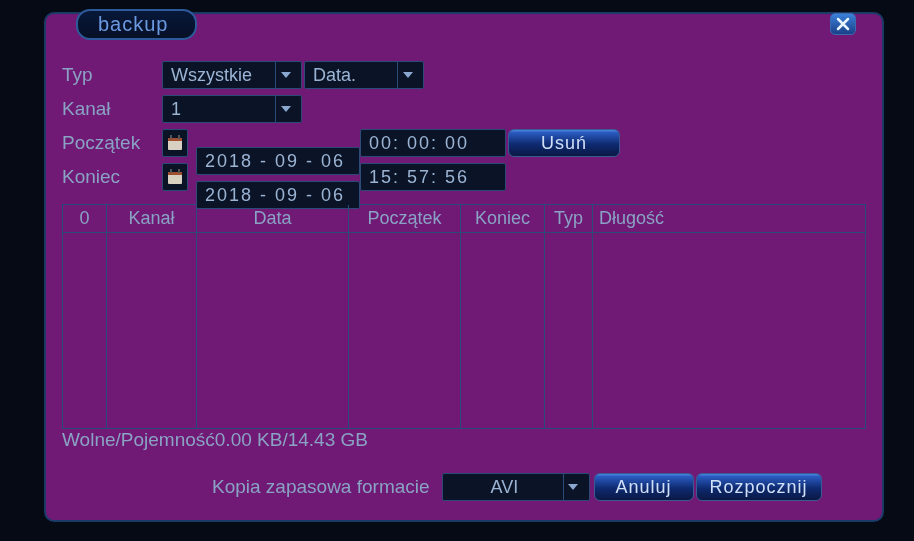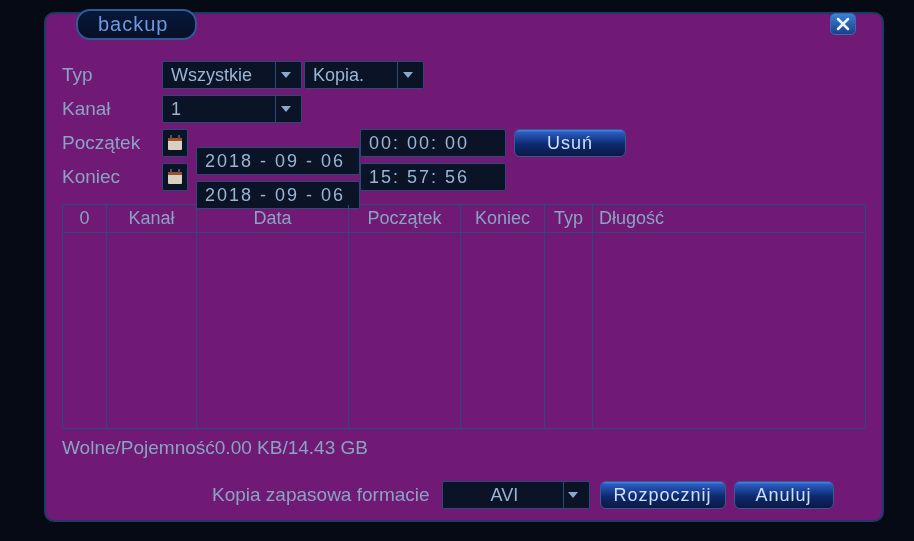--- a/index.html
+++ b/index.html
@@ -95,21 +95,21 @@
     border: 1px solid #2a4a78;
     background: #0a1426;
     display:flex;align-items:center;justify-content:center;
     margin-right: 8px;
     border-radius: 2px;
   }
   .dateinput { width: 164px; padding: 0 8px; letter-spacing: 2px; margin-top: 36px; }
   .timeinput { width: 146px; padding: 0 8px; margin-left: 0; letter-spacing: 2px; }
   .btn {
     width: 112px; height: 28px;
-    margin-left: 8px;
+    margin-left: 2px;
     border: 1px solid #3a5a90;
     border-radius: 6px;
     background: linear-gradient(#4a88e0 0%, #2a5abf 10%, #0e2a70 55%, #0a1844 100%);
     color: #d0e0f8;
     font-size: 18px;
     display:flex;align-items:center;justify-content:center;
     letter-spacing: 1px;
     cursor: pointer;
   }
   .table-wrap {
@@ -132,21 +132,21 @@
   }
   .tbody { flex: 1; }
   .c0 { width: 44px; }
   .c1 { width: 90px; }
   .c2 { width: 152px; }
   .c3 { width: 112px; }
   .c4 { width: 84px; }
   .c5 { width: 48px; }
   .c6 { flex: 1; }
   .capacity {
-    margin-top: 8px;
+    margin-top: 0;
     color: #8aa3c4;
     font-size: 19px;
   }
   .footer {
     margin-top: 22px;
     display:flex; align-items:center;
     justify-content: flex-start;
     padding-left: 150px;
   }
   .footer .flabel { color: #8aa3c4; font-size: 19px; margin-right: 12px; }
@@ -175,21 +175,21 @@
       <div class="select typ">
         <span>Wszystkie</span>
         <span style="flex:1"></span>
         <span class="arrow">
             <svg viewBox="0 0 12 10">
               <path d="M1 2 L6 8 L11 2 Z"></path>
             </svg>
           </span>
       </div>
       <div class="select reader">
-        <span>Kopia.</span>
+        <span>Data.</span>
         <span style="flex:1"></span>
         <span class="arrow">
             <svg viewBox="0 0 12 10">
               <path d="M1 2 L6 8 L11 2 Z"></path>
             </svg>
           </span>
       </div>
     </div>
 
     <div class="row">
@@ -279,18 +279,18 @@
       <div class="flabel">Kopia zapasowa formacie</div>
       <div class="select">
         <span>AVI</span>
         <span style="flex:1"></span>
         <span class="arrow">
             <svg viewBox="0 0 12 10">
               <path d="M1 2 L6 8 L11 2 Z"></path>
             </svg>
           </span>
       </div>
+      <div class="btn cancel">Anuluj</div>
       <div class="btn">Rozpocznij</div>
-      <div class="btn cancel">Anuluj</div>
     </div>
 
   </div>
 </div>
 
 </body></html>

